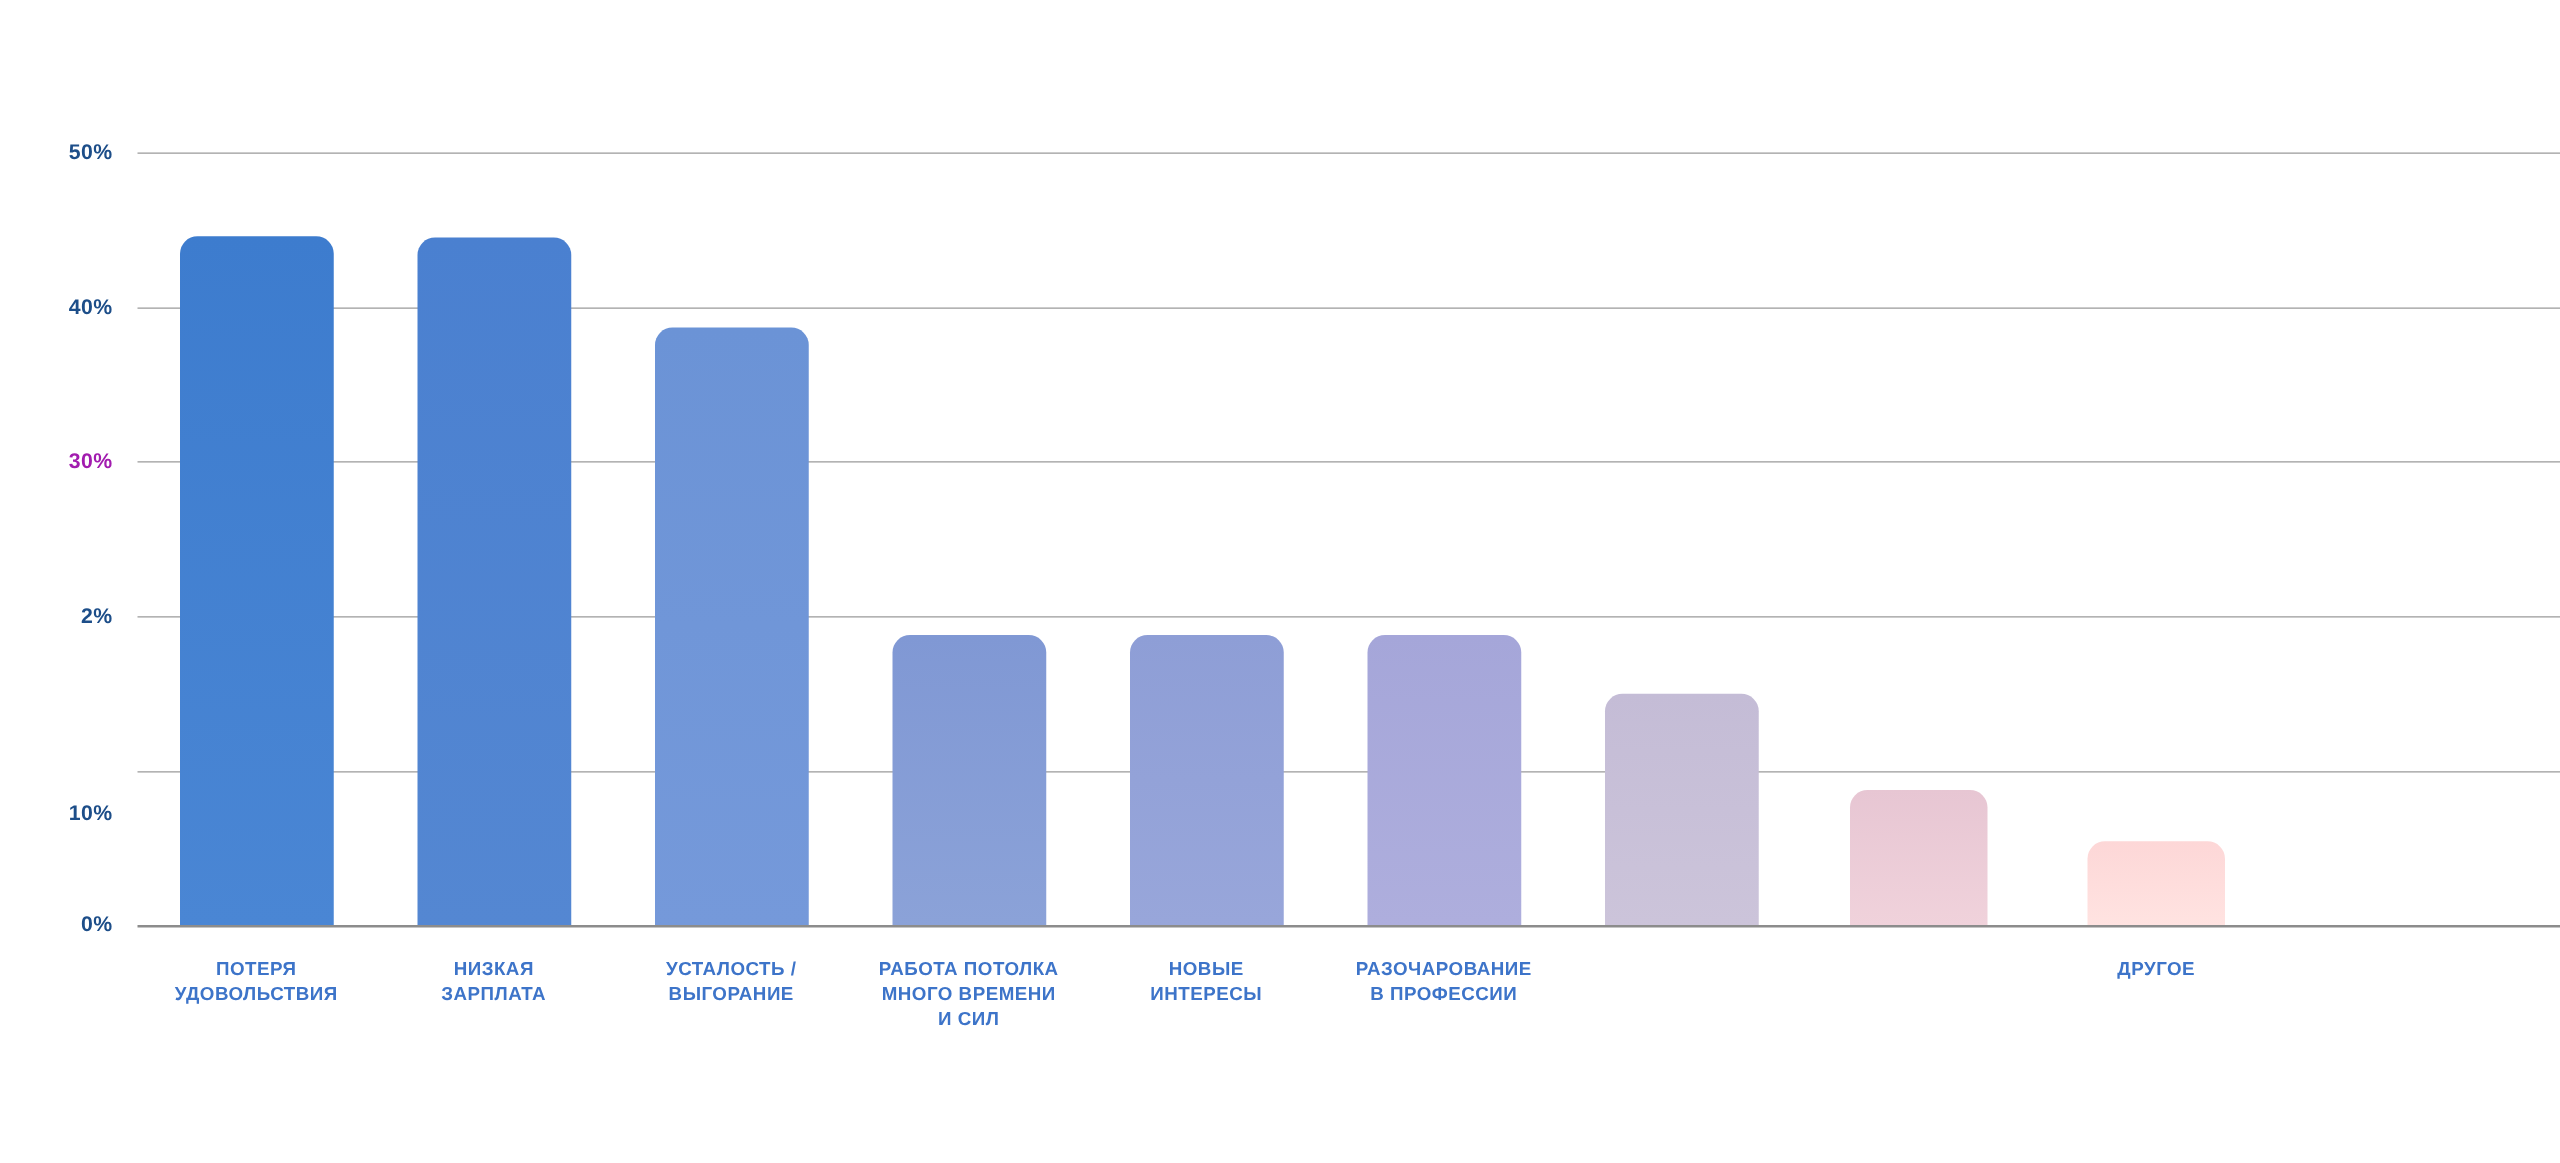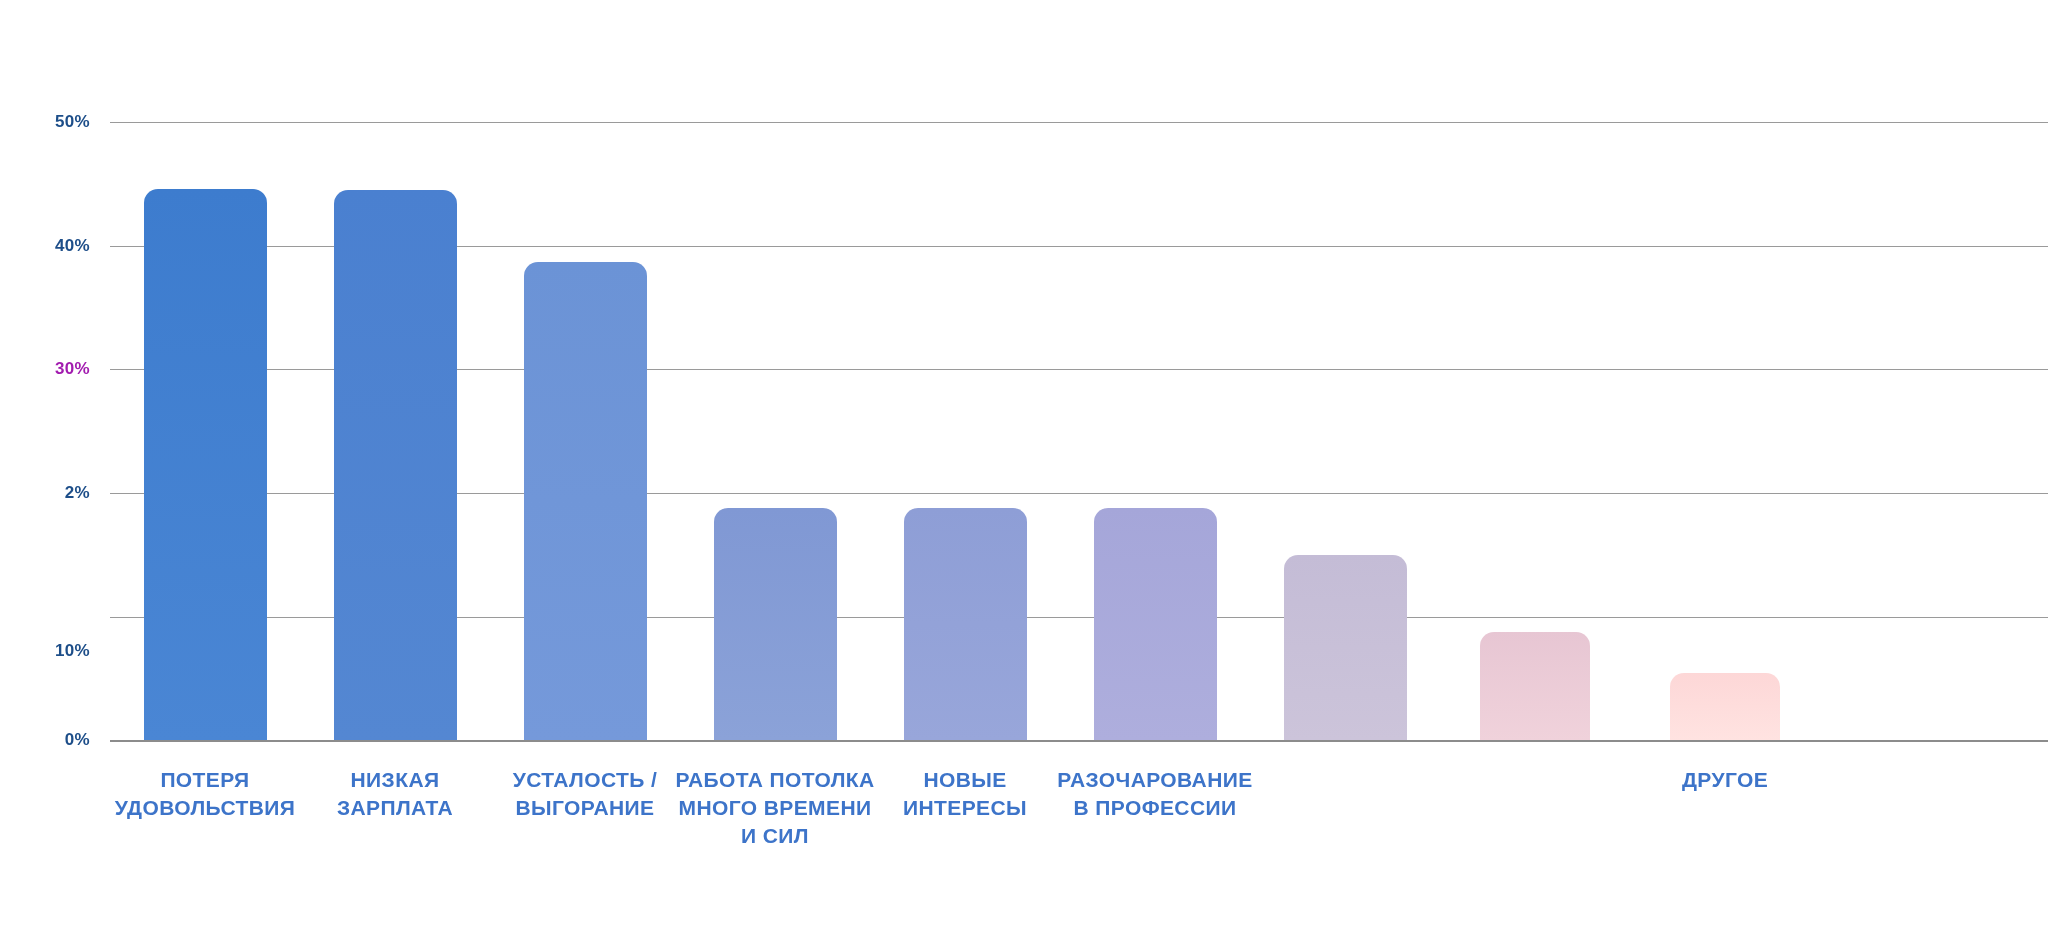--- a/index.html
+++ b/index.html
@@ -52,21 +52,21 @@
   .bar {
     position: absolute;
     border-radius: 14px 14px 0 0;
     bottom: 190px; 
   }
 
   .cat-label {
     position: absolute;
     top: 766px;
     text-align: center;
-    font-size: 21px;
+    font-size: 15px;
     font-weight: bold;
     color: #3d74c9;
     line-height: 1.33;
     letter-spacing: 0.4px;
     white-space: pre-line;
   }
 </style>
 </head>
 <body>
 

